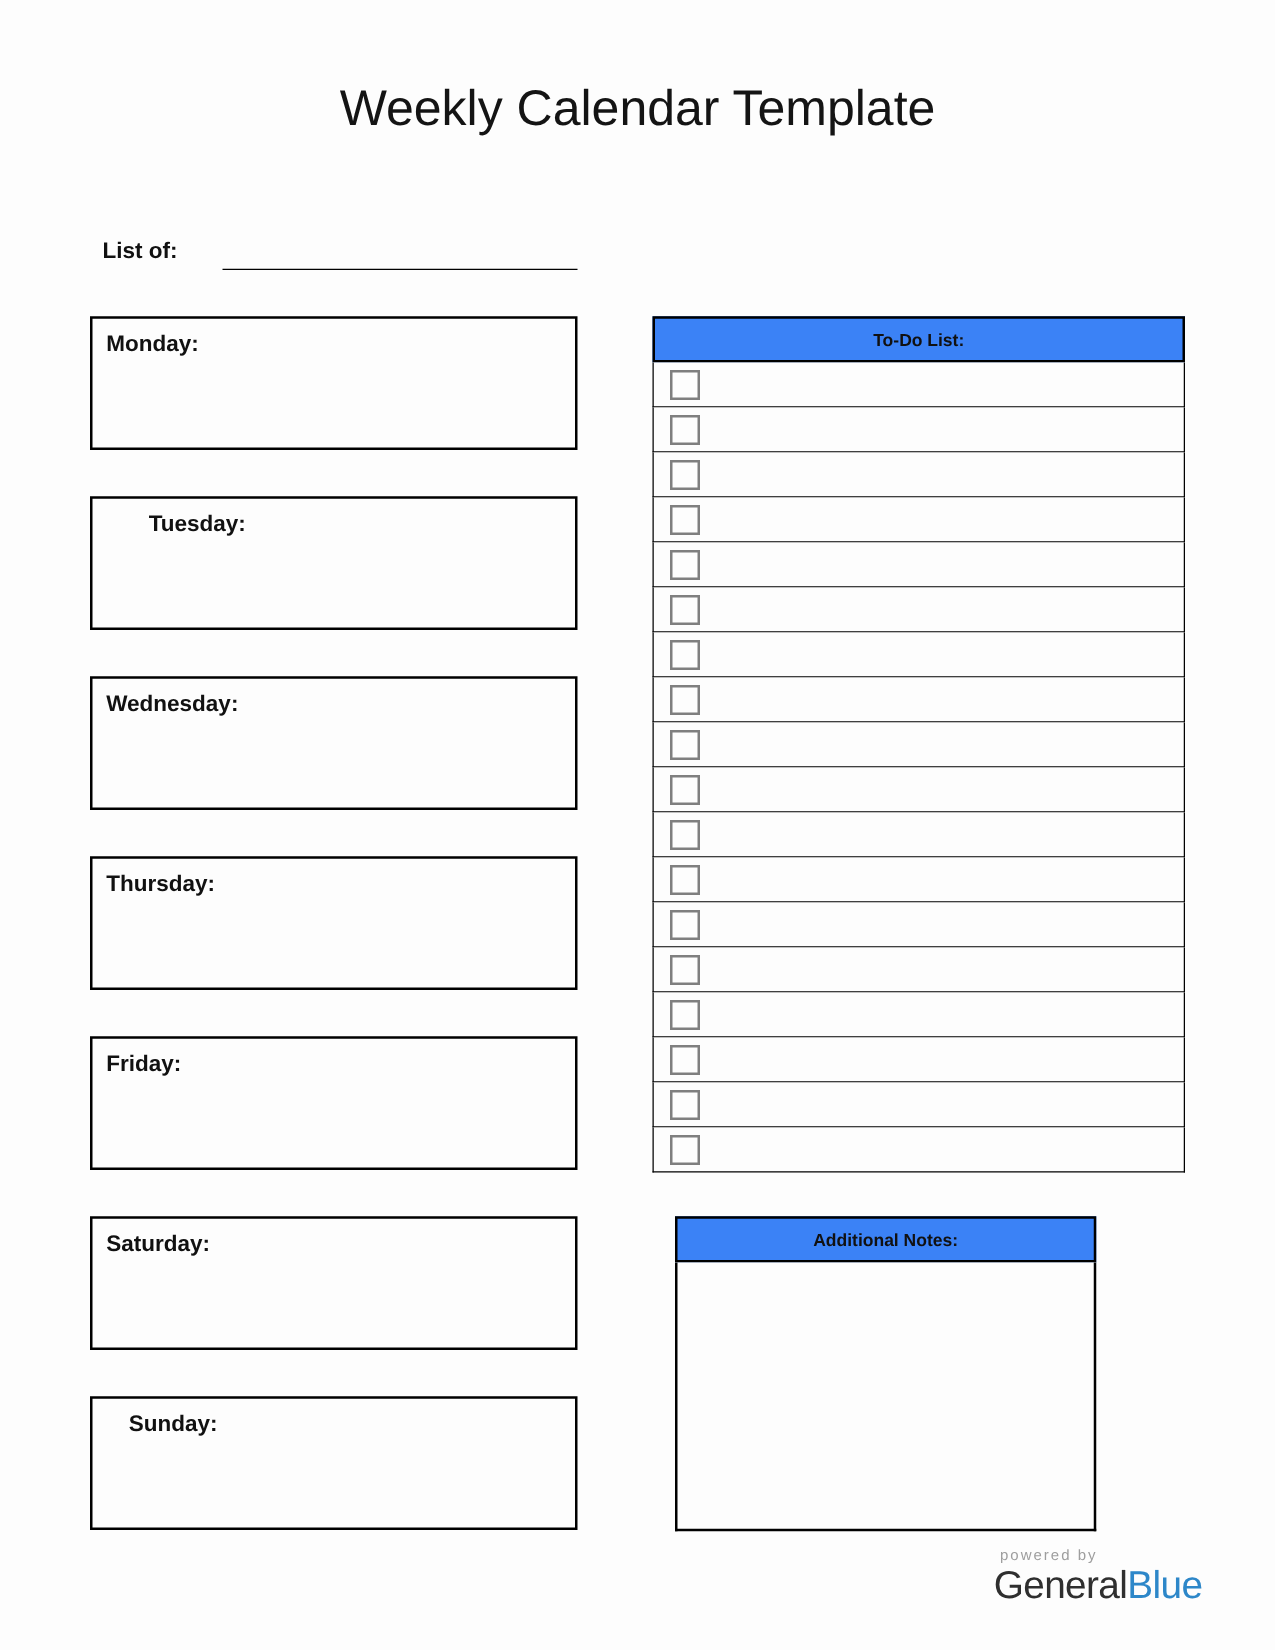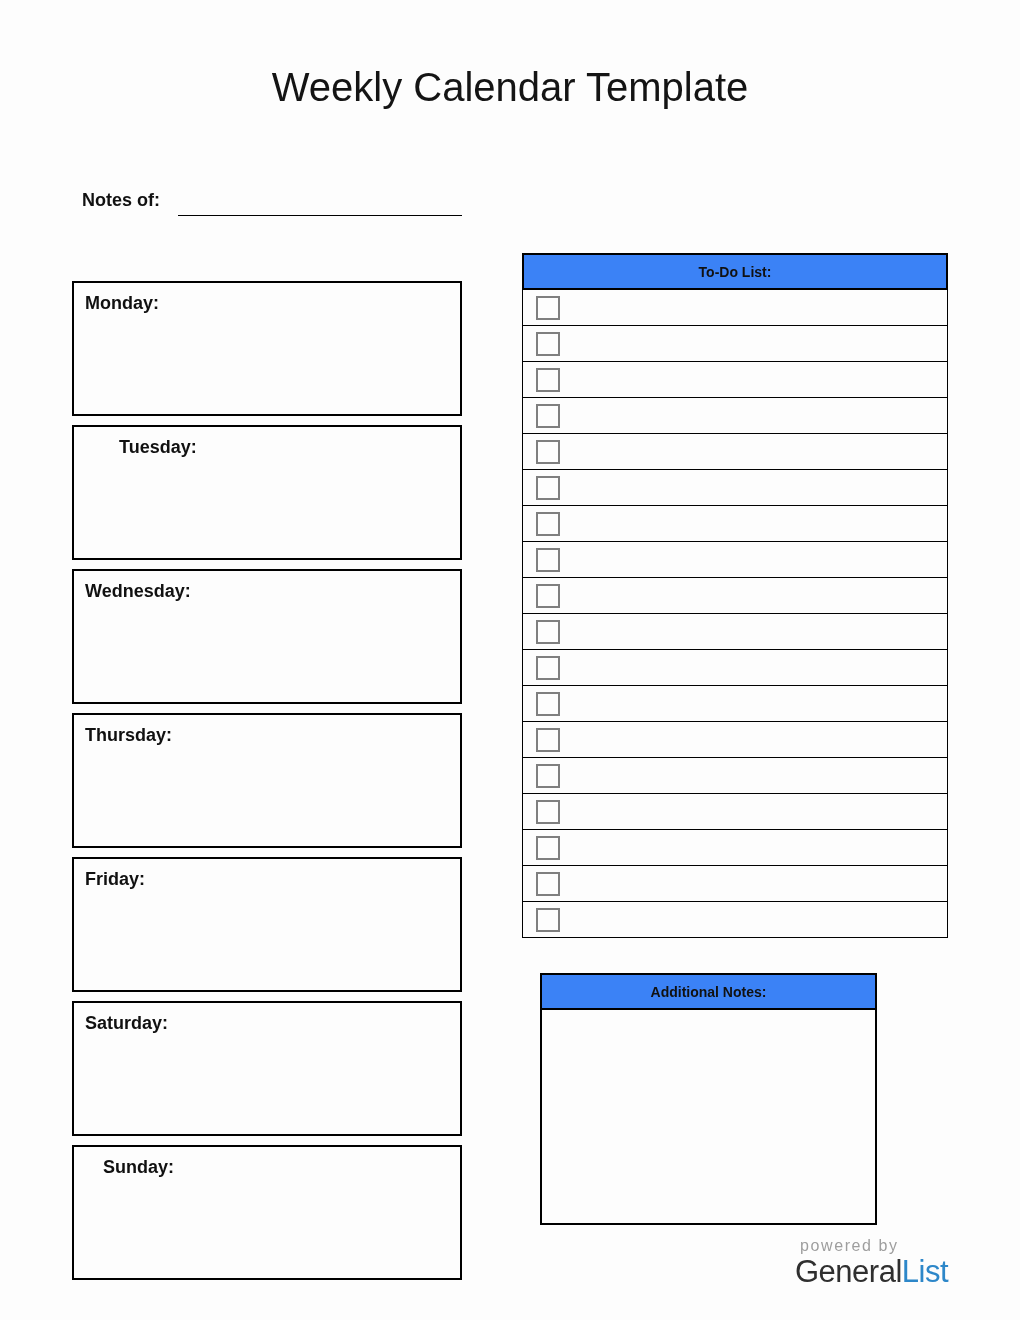--- a/index.html
+++ b/index.html
@@ -42,25 +42,24 @@
     width: 284px;
     height: 20px;
     border-bottom: 1.5px solid #000;
   }
 
   
   .day-box {
     position: absolute;
     left: 72px;
     width: 390px;
-    height: 135px;
+    height: 107px;
     border: 2px solid #000;
     background: #fdfdfd;
     padding: 10px 11px;
-    margin-top: 28px;
   }
   .day-label {
     font-size: 18px;
     font-weight: 700;
     color: #111;
   }
 
   
   .todo-table {
     position: absolute;
@@ -110,21 +109,21 @@
     background: #fdfdfd;
   }
 
   
   .footer {
     position: absolute;
     left: 795px;
     top: 1237px;
   }
   .powered-by {
-    font-size: 16px;
+    font-size: 12px;
     letter-spacing: 1.6px;
     color: #9e9e9e;
     padding-left: 5px;
   }
   .brand {
     font-size: 31px;
     line-height: 34px;
     color: #2f2f2f;
     letter-spacing: -0.5px;
   }
@@ -132,21 +131,21 @@
 </style>
 </head>
 <body>
 
 <div class="page">
 
   <div class="title">
     <div>Weekly Calendar Template</div>
   </div>
 
-  <span class="week-of-label">Notes of:</span>
+  <span class="week-of-label">List of:</span>
   <span class="week-of-line"></span>
 
   <div id="days">
   <div class="day-box" style="top: 253px;">
     <div class="day-label">Monday:</div>
   </div>
 
   <div class="day-box" style="top: 397px; padding-left: 45px;">
     <div class="day-label">Tuesday:</div>
   </div>
@@ -249,16 +248,16 @@
 </div>
   </div>
 
   <div class="notes">
     <div class="box-header">Additional Notes:</div>
     <div class="notes-body"></div>
   </div>
 
   <div class="footer">
     <div class="powered-by">powered by</div>
-    <div class="brand"><span>General</span><span class="brand-accent">List</span></div>
+    <div class="brand"><span>General</span><span class="brand-accent">Blue</span></div>
   </div>
 
 </div>
 
 </body></html>

